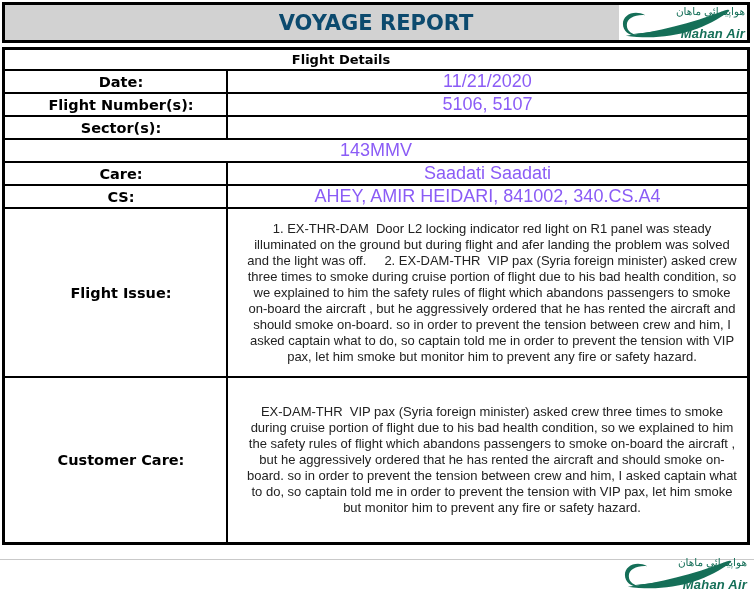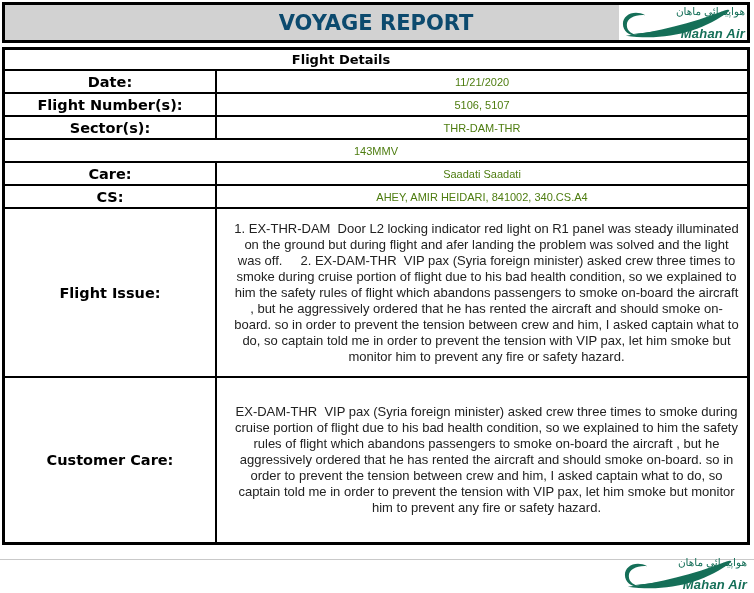--- a/index.html
+++ b/index.html
@@ -105,26 +105,27 @@
   .label-cell {
     width: 212px;
     flex: 0 0 212px;
     border-right: 2px solid var(--border);
     display: flex; align-items: center; justify-content: center;
     font-family: "DejaVu Sans", "Liberation Sans", sans-serif;
     font-weight: bold;
     font-size: 14.5px;
     color: #000;
     text-align: center;
+    margin-left: 11px;
   }
   .value-cell {
     flex: 1;
     display: flex; align-items: center; justify-content: center;
-    font-size: 11px;
-    color: #4d7c0f;
+    font-size: 18px;
+    color: #8b5cf6;
     text-align: center;
   }
   .detail-row { height: 23px; }
 
   .tall-row-1 { height: 169px; }
   .tall-row-2 { height: 164px; }
   .para-cell {
     flex: 1;
     display: flex; align-items: center;
     justify-content: flex-start;
@@ -181,21 +182,20 @@
       <div class="value-cell">11/21/2020</div>
     </div>
 
     <div class="t-row detail-row">
       <div class="label-cell">Flight Number(s):</div>
       <div class="value-cell">5106, 5107</div>
     </div>
 
     <div class="t-row detail-row">
       <div class="label-cell">Sector(s):</div>
-      <div class="value-cell">THR-DAM-THR</div>
     </div>
 
     <div class="t-row detail-row">
       <div class="value-cell">143MMV</div>
     </div>
 
     <div class="t-row detail-row">
       <div class="label-cell">Care:</div>
       <div class="value-cell">Saadati Saadati</div>
     </div>

